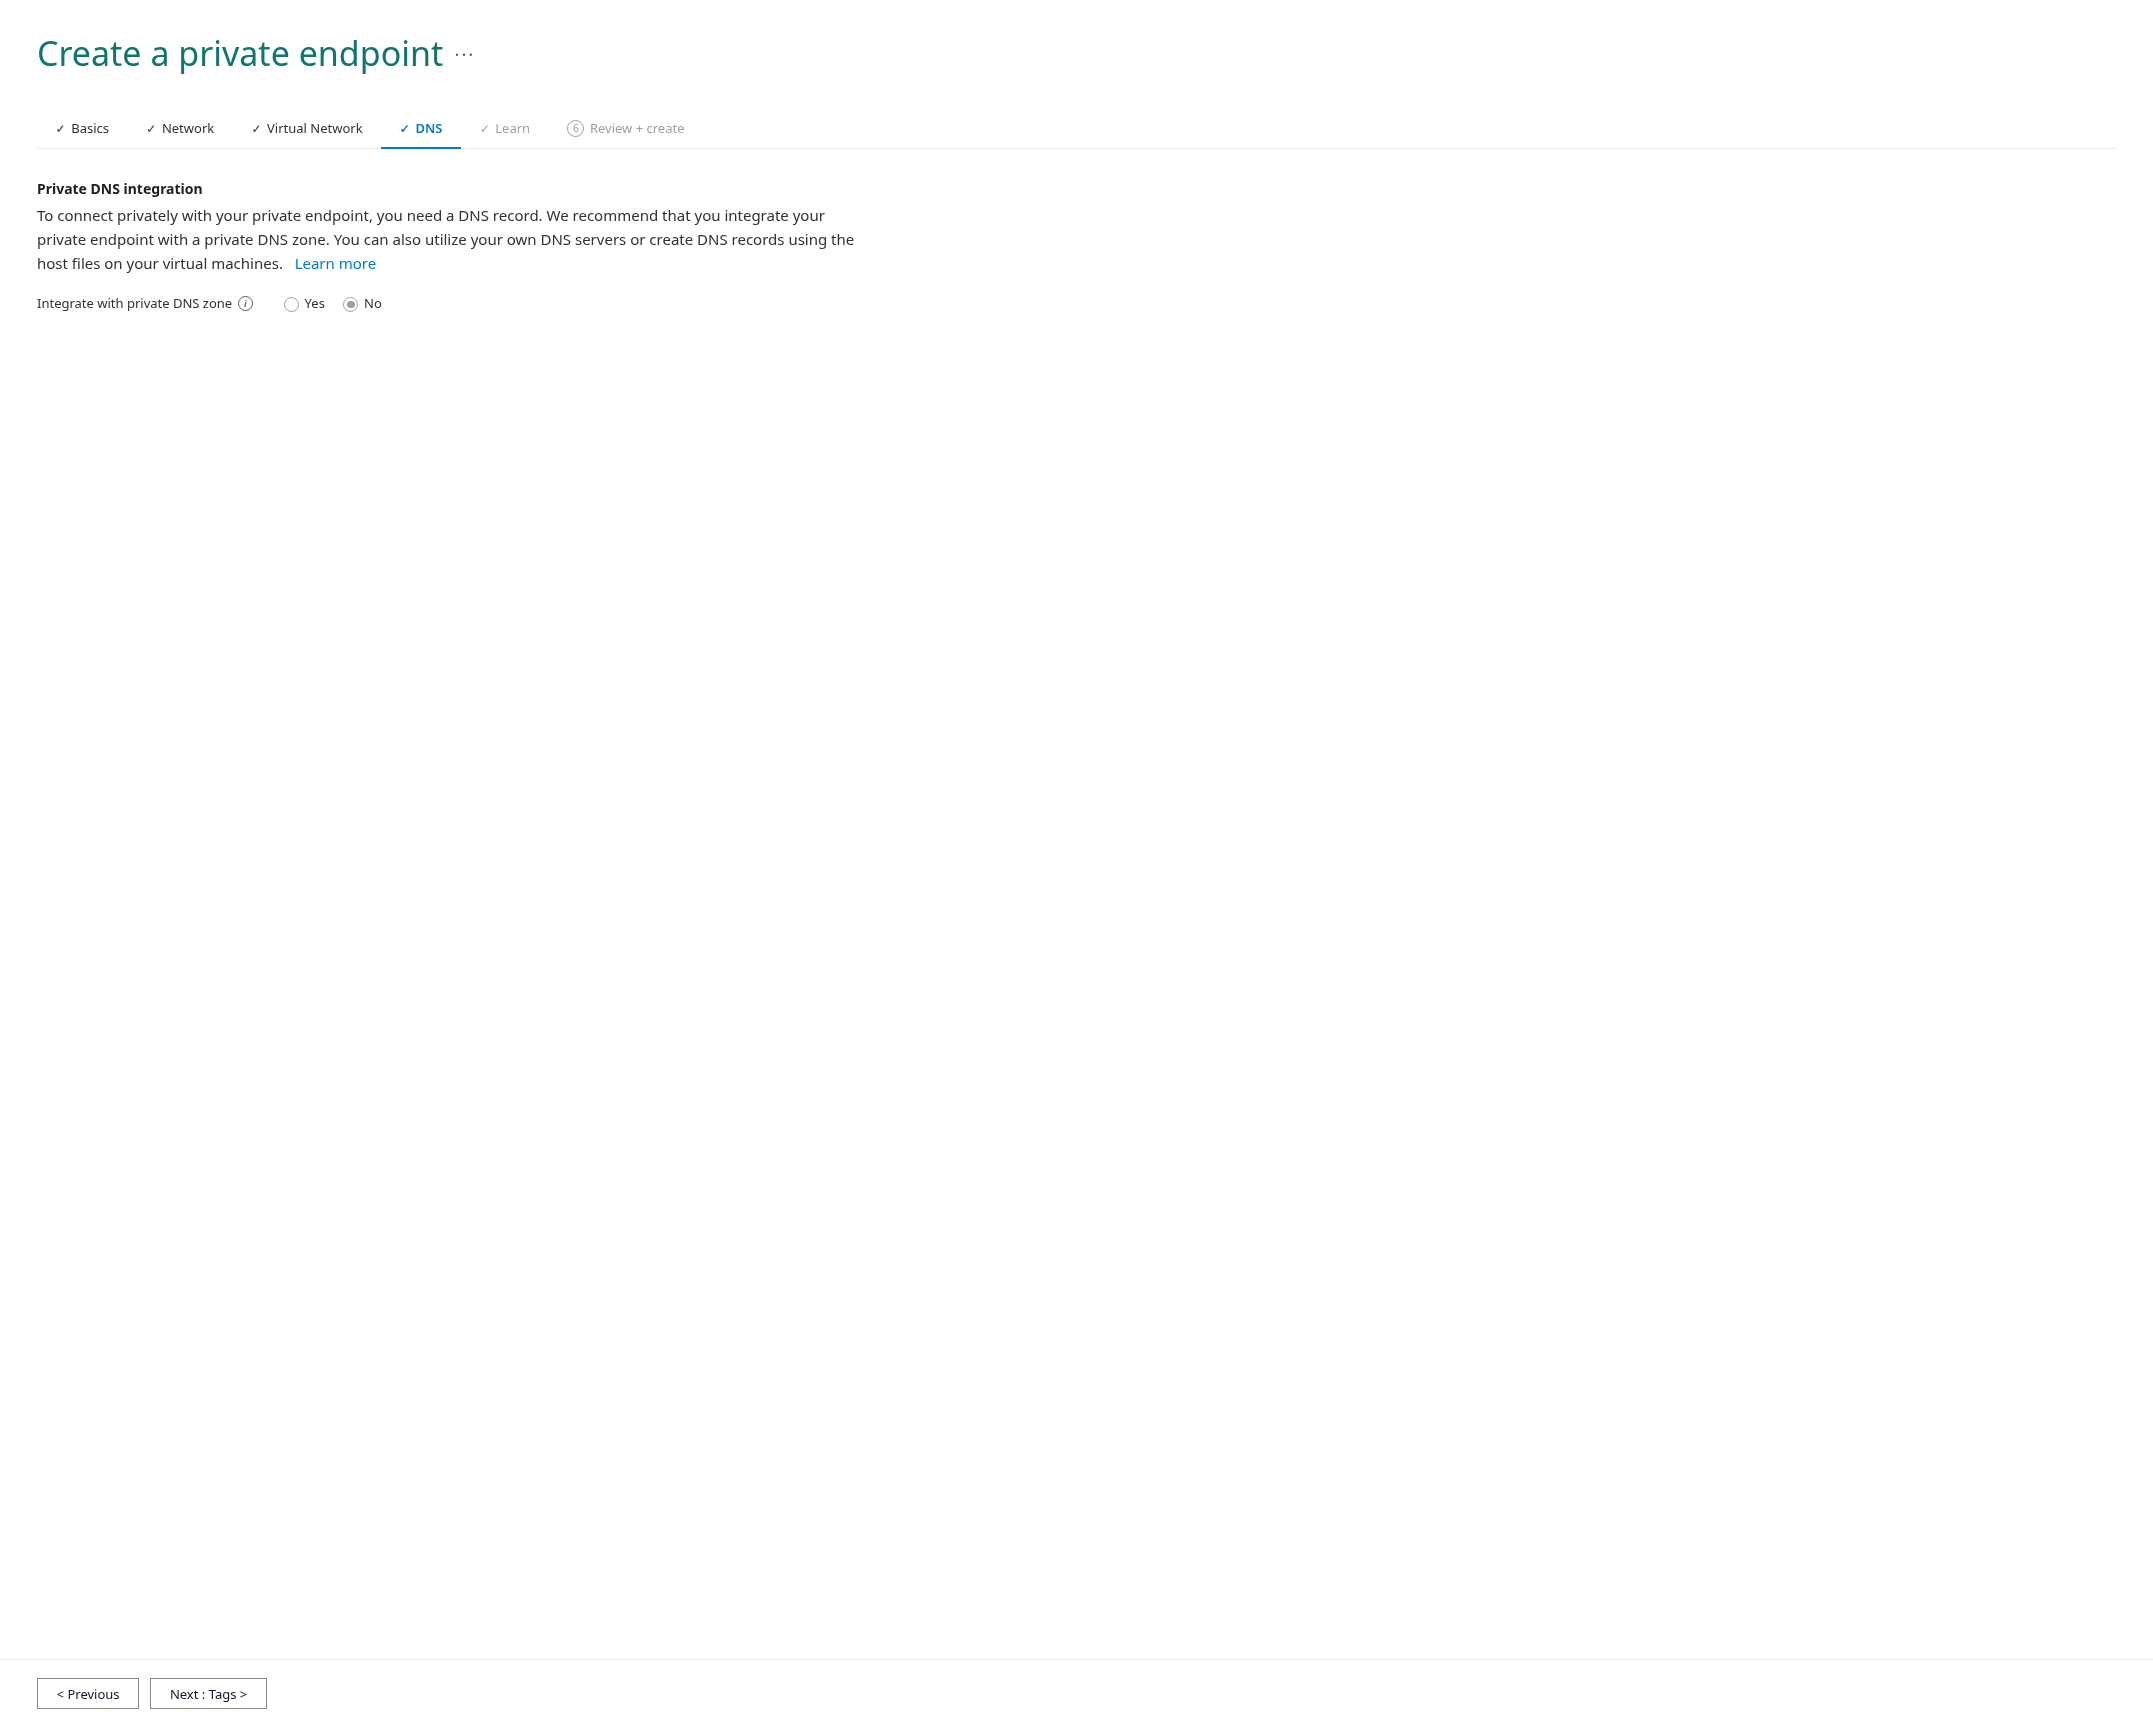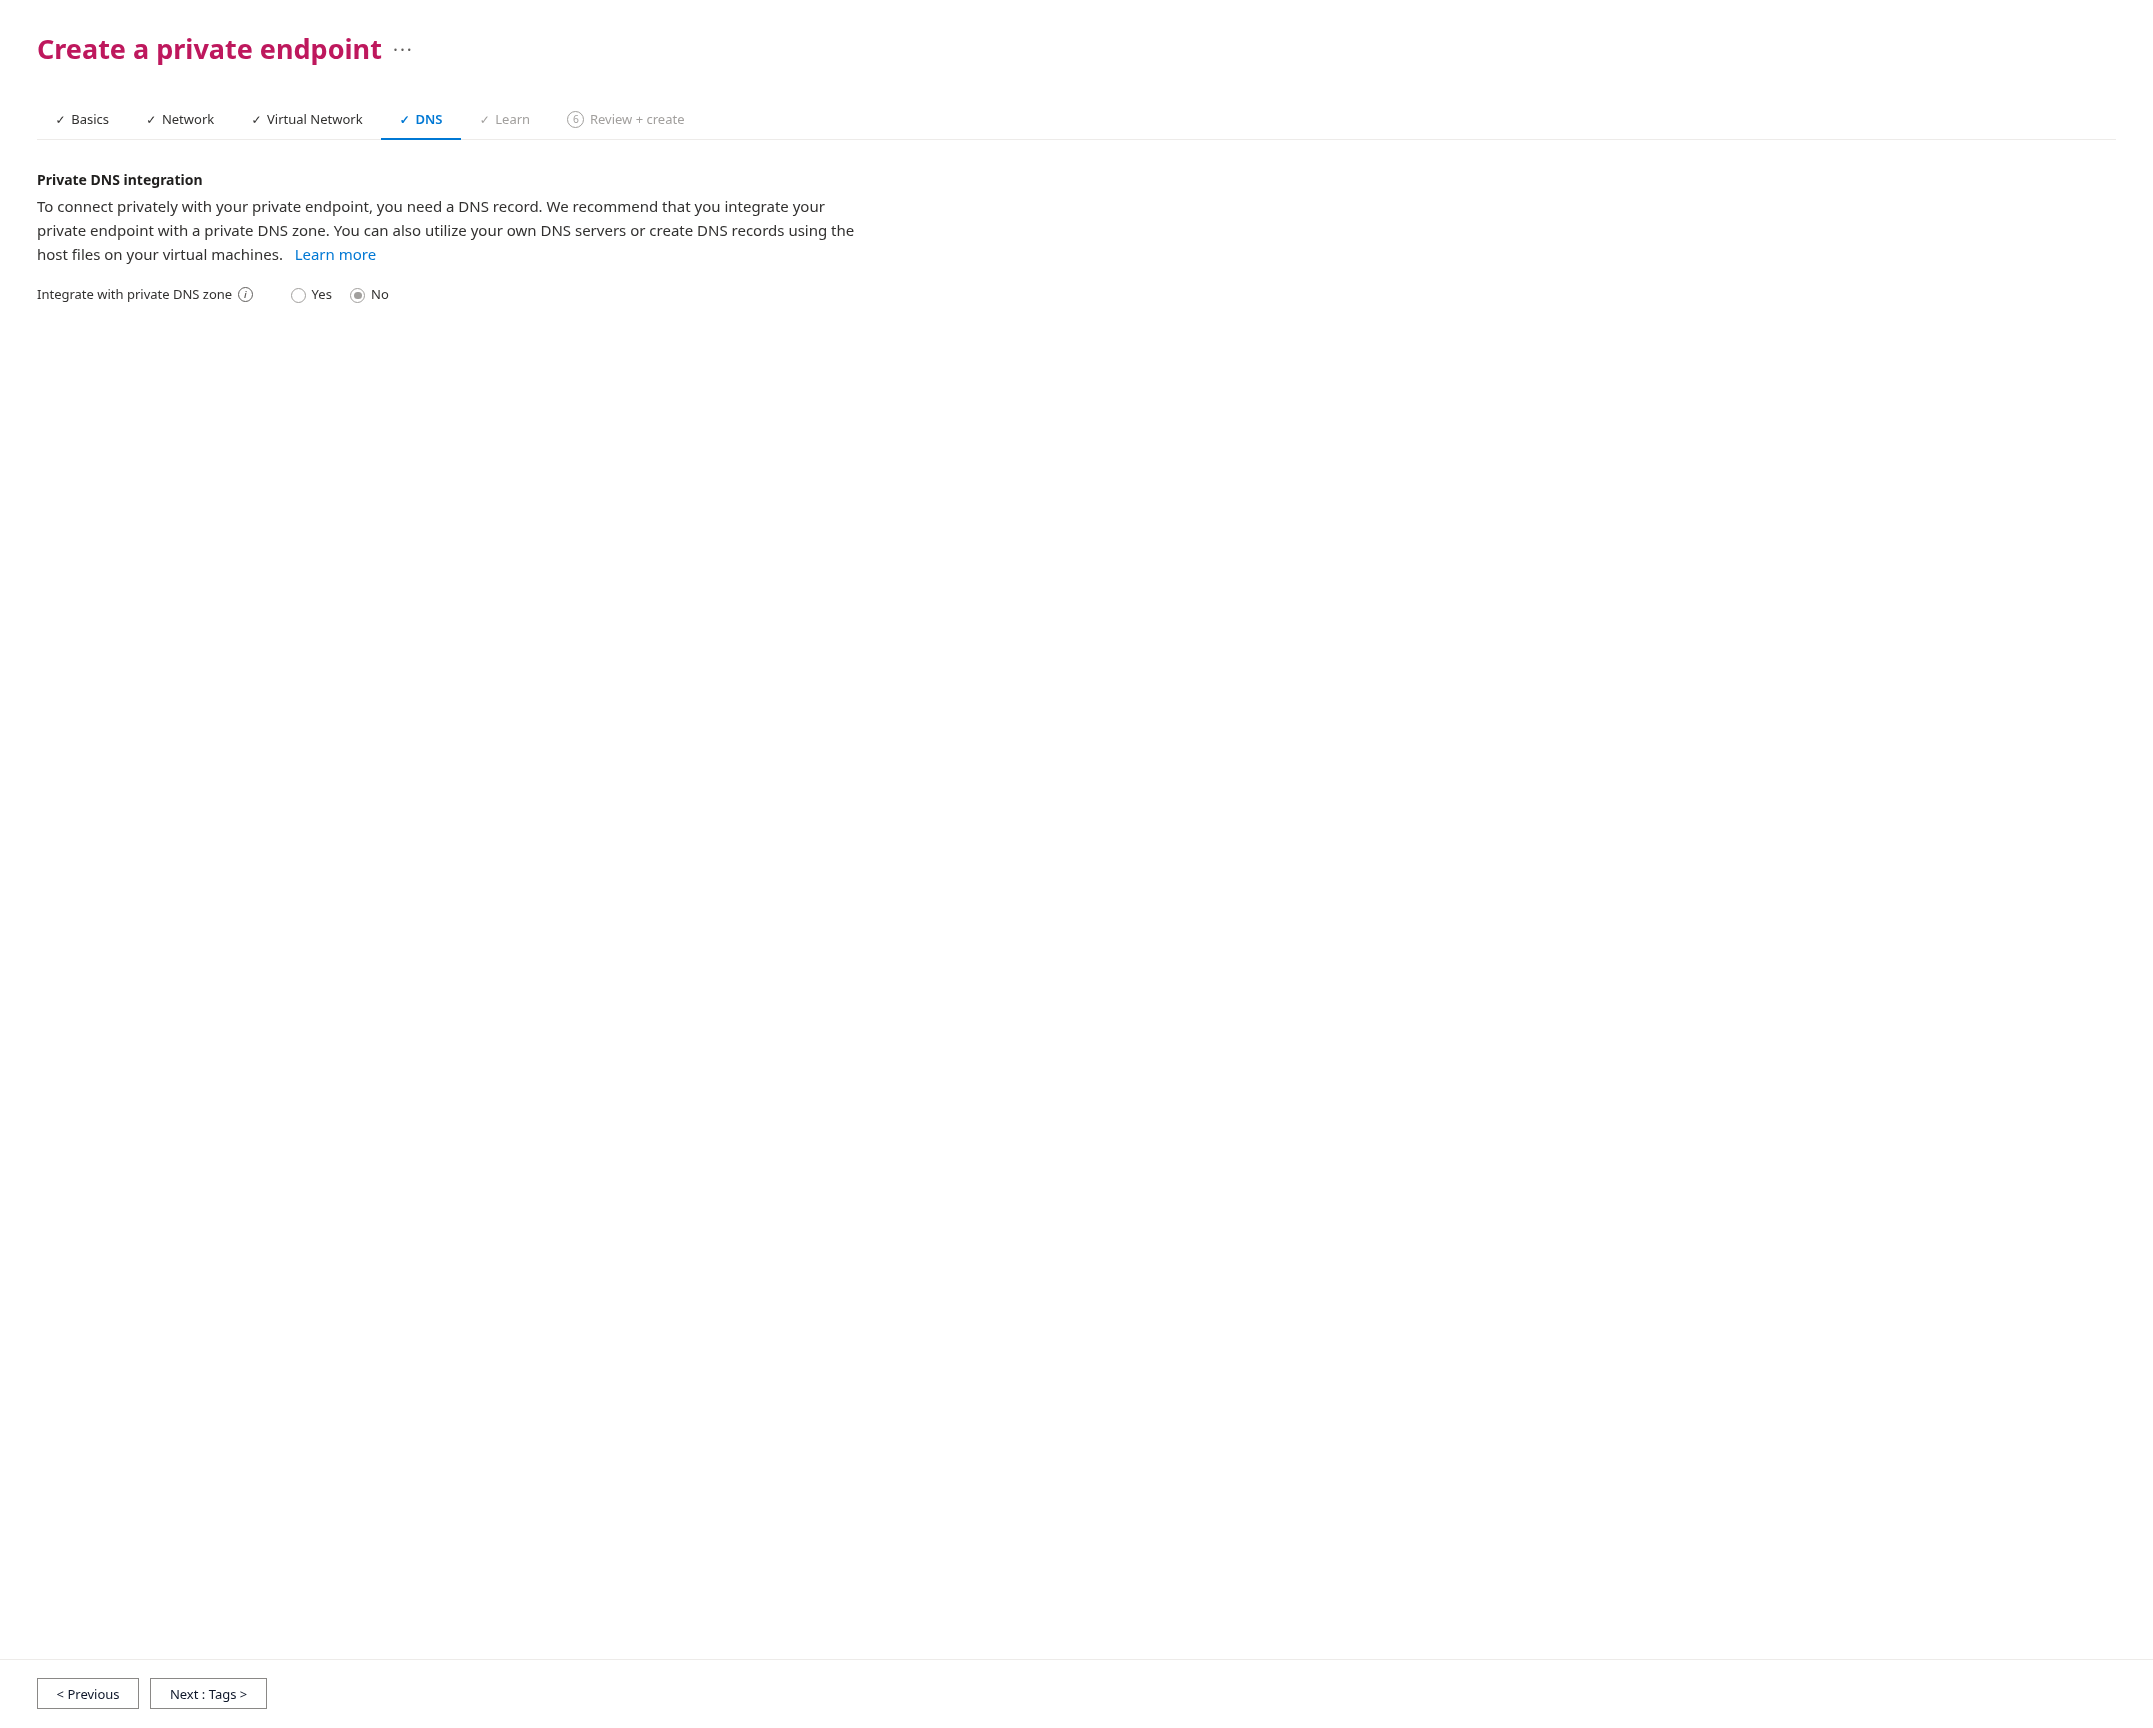--- a/index.html
+++ b/index.html
@@ -18,23 +18,23 @@
       display: flex;
       flex-direction: column;
     }
     .page-header {
       display: flex;
       align-items: center;
       gap: 11.2px;
       margin-bottom: 34px;
     }
     .page-title {
-      font-size: 27px;
-      font-weight: 700;
-      color: #be185d;
+      font-size: 34px;
+      font-weight: 400;
+      color: #0f766e;
     }
     .more-options {
       font-size: 18.6px;
       color: #605e5c;
       cursor: pointer;
       letter-spacing: 1.9px;
     }
     
     .wizard-tabs {
       display: flex;
@@ -106,21 +106,21 @@
     }
     .learn-more-link {
       color: #0078d4;
       text-decoration: none;
       cursor: pointer;
     }
     
     .form-row {
       display: flex;
       align-items: center;
-      gap: 12px;
+      gap: 5px;
       margin-top: 18.6px;
     }
     .form-label {
       display: flex;
       align-items: center;
       gap: 5.6px;
       font-size: 13px;
       color: #323130;
       min-width: 242px;
     }

